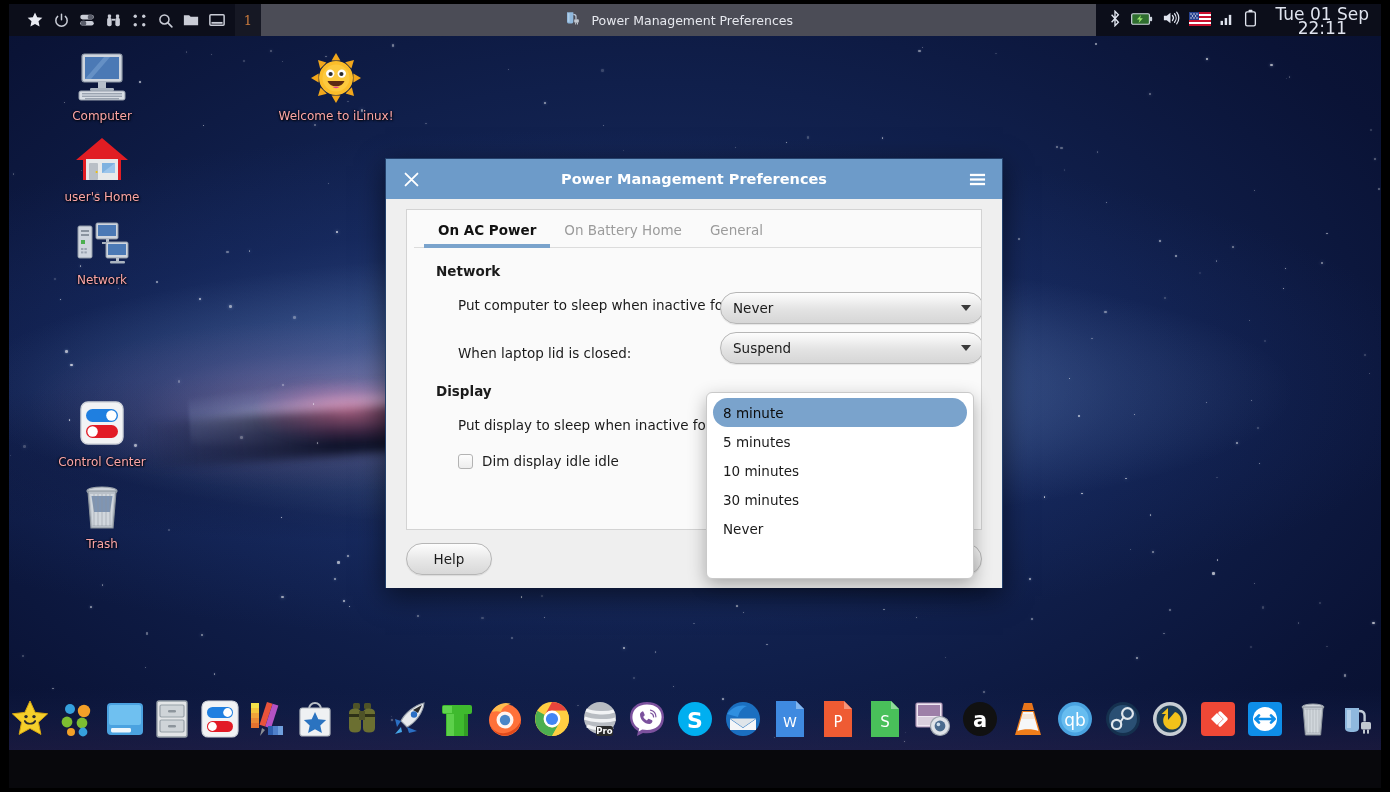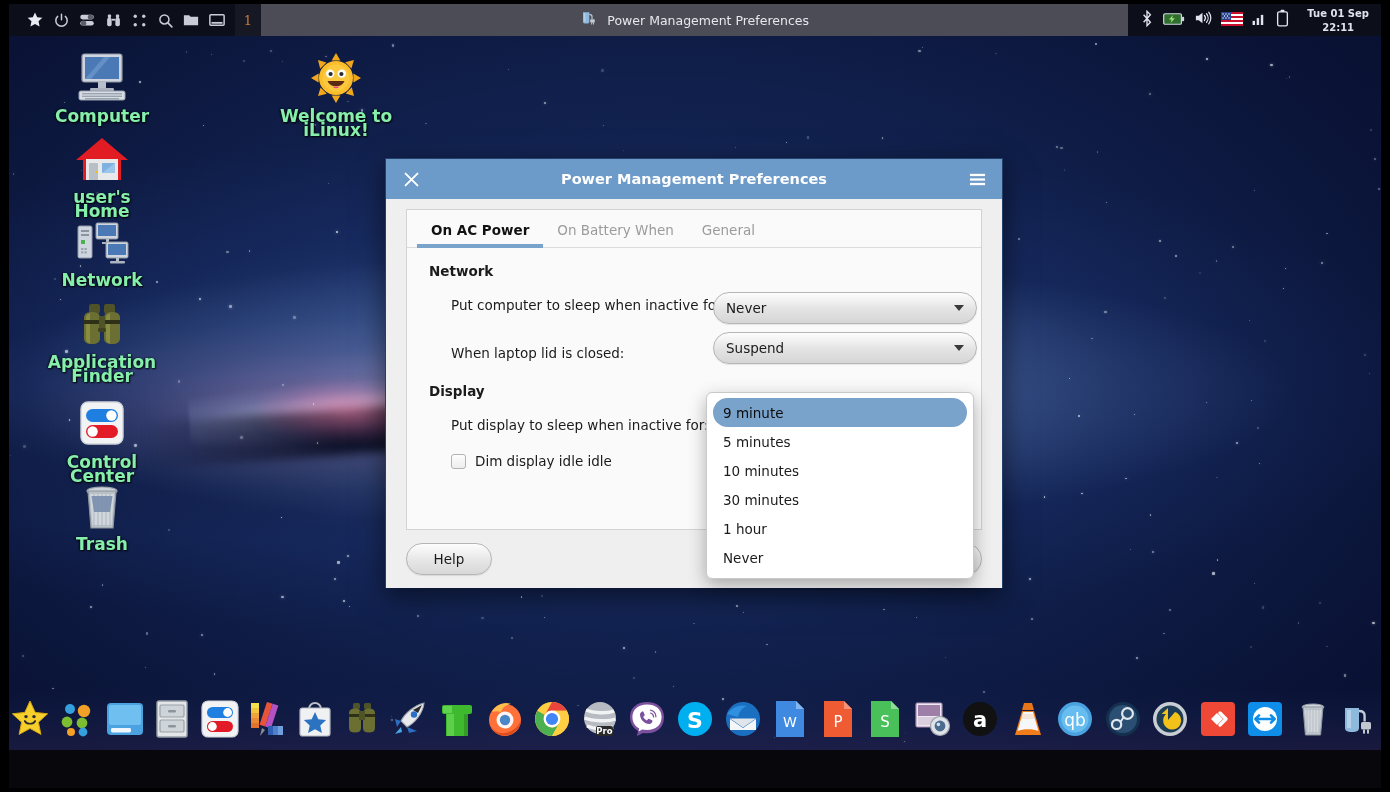--- a/index.html
+++ b/index.html
@@ -61,33 +61,32 @@
     background:#161824; width:26px; display:flex; align-items:center; justify-content:center;
     color:#c8793d; font-size:13px; font-family:"DejaVu Serif", serif;
   }
   #tasklist { flex:1; display:flex; align-items:center; justify-content:center; }
   .task-item { display:flex; align-items:center; gap:7px; }
   .task-label { color:#e6e8ee; font-size:12.5px; }
   #tray {
     background:#0c0e1a; display:flex; align-items:center; gap:9px; padding:0 12px 0 12px;
   }
   #clock {
-    background:#0c0e1a; color:#dfe3ee; font-size:10px; line-height:14px;
+    background:#0c0e1a; color:#dfe3ee; font-size:17px; line-height:14px;
     text-align:center; padding:2px 12px 0 6px; display:flex; flex-direction:column;
     justify-content:center;
-    font-weight:bold;
   }
   
   .deskicon {
     position:absolute; width:118px; text-align:center;
     cursor:default;
   }
   .deskicon .glyph { height:52px; display:flex; align-items:flex-end; justify-content:center; }
   .deskicon .cap {
-    margin-top:5px; color:#86efac; font-size:17px; font-weight:bold; line-height:14px;
+    margin-top:5px; color:#fca5a5; font-size:12px; font-weight:normal; line-height:14px;
     text-shadow:1px 1px 2px rgba(0,0,0,0.95), -1px 0 2px rgba(0,0,0,0.8);
   }
   
   #dock {
     position:absolute; left:9px; bottom:42px; width:1372px; height:62px;
     display:flex; align-items:center; justify-content:center; gap:6px;
     background:linear-gradient(180deg, rgba(30,40,85,0.0) 0%, rgba(25,35,80,0.25) 40%, rgba(55,40,85,0.35) 100%);
   }
   .dockitem { width:44px; height:46px; display:flex; align-items:center; justify-content:center; }
   .dockitem svg, .dockitem .sq { display:block; }
@@ -108,21 +107,21 @@
   #titlebar .tb-title {
     position:absolute; left:0; right:0; text-align:center;
     color:#ffffff; font-size:14.5px; font-weight:bold;
     pointer-events:none;
   }
   .tbtn { width:22px; height:22px; display:flex; align-items:center; justify-content:center; color:#fff; z-index:2; }
   #tb-spacer { flex:1; }
   #dlgbody { height:389px; background:#efefef; display:flex; flex-direction:column; }
   #notebook {
     margin:10px 20px 0 20px; background:#fafafa; border:1px solid #d3d3d3;
-    flex:1; display:flex; flex-direction:column; overflow:hidden;
+    flex:1; display:flex; flex-direction:column; overflow:hidden;padding-left:7px;
   }
   #tabs { display:flex; border-bottom:1px solid #dcdcdc; padding-left:10px; background:#fafafa; }
   .tab {
     padding:12px 14px 9px 14px; font-size:13.5px; color:#9b9b9b; position:relative;
   }
   .tab.active { color:#111; font-weight:bold; }
   .tab.active::after {
     content:""; position:absolute; left:0; right:0; bottom:-1px; height:4px; background:#7aa3cc;
   }
   #pane { padding:14px 22px 10px 22px; position:relative; }
@@ -581,37 +580,20 @@
         <path d="M12 24 h32 v21 h-32z" fill="#e7e9ea"></path>
         <rect x="15" y="28" width="9" height="17" rx="1" fill="#b9bfc6"></rect>
         <circle cx="22.6" cy="37" r="1.1" fill="#f2c200"></circle>
         <rect x="28" y="28" width="13" height="10" fill="#7fb2e0"></rect>
         <path d="M28 38 L41 28 v10z" fill="#a8cdf0" opacity=".7"></path>
       </svg>
     </div>
     <div class="cap">user's Home</div>
   </div>
 
-  <div class="deskicon" style="left:43px; top:298px;">
-    <div class="glyph">
-      <svg width="56" height="50" viewBox="0 0 56 50">
-        <rect x="15" y="4" width="11" height="10" rx="2.4" fill="#4f5327"></rect>
-        <rect x="30" y="4" width="11" height="10" rx="2.4" fill="#4f5327"></rect>
-        <path d="M10 18c0-4 2.6-6 8-6s8 2 8 6v20c0 4-2.6 6-8 6s-8-2-8-6z" fill="#6b6f31"></path>
-        <path d="M30 18c0-4 2.6-6 8-6s8 2 8 6v20c0 4-2.6 6-8 6s-8-2-8-6z" fill="#6b6f31"></path>
-        <path d="M12 18c0-3 2-4.6 4-4.6v30C14 43.4 12 41.8 12 38.8z" fill="#8e9344" opacity=".85"></path>
-        <path d="M32 18c0-3 2-4.6 4-4.6v30c-2 0-4-1.6-4-4.6z" fill="#8e9344" opacity=".85"></path>
-        <rect x="10" y="20" width="16" height="4" fill="#2e3117"></rect>
-        <rect x="30" y="20" width="16" height="4" fill="#2e3117"></rect>
-        <rect x="25" y="16" width="6" height="12" fill="#4f5327"></rect>
-        <rect x="24" y="28" width="8" height="4" rx="1.4" fill="#3e411f"></rect>
-      </svg>
-    </div>
-    <div class="cap">Application Finder</div>
-  </div>
 
   <div class="deskicon" style="left:43px; top:398px;">
     <div class="glyph">
       <svg width="52" height="50" viewBox="0 0 52 50">
         <rect x="5" y="2" width="42" height="42" rx="7" fill="#f2f3f5" stroke="#cfd3da" stroke-width="1.4"></rect>
         <rect x="10" y="9" width="32" height="13" rx="6.5" fill="#1f7fe0"></rect>
         <circle cx="35.4" cy="15.5" r="5.2" fill="#fff"></circle>
         <rect x="10" y="25" width="32" height="13" rx="6.5" fill="#e21b26"></rect>
         <circle cx="16.6" cy="31.5" r="5.2" fill="#fff"></circle>
       </svg>
@@ -1002,21 +984,21 @@
     </div>
 
     <div id="dlgbody">
 
       <div id="notebook">
         <div id="tabs">
           <div class="tab active">
             <span>On AC Power</span>
           </div>
           <div class="tab">
-            <span>On Battery When</span>
+            <span>On Battery Home</span>
           </div>
           <div class="tab">
             <span>General</span>
           </div>
         </div>
 
         <div id="pane">
           <div class="section-title">Network</div>
 
           <div class="row" style="height:40px;">
@@ -1059,32 +1041,29 @@
         </div>
         <div class="pbtn">
           <span>Close</span>
         </div>
       </div>
     </div>
   </div>
 
   <div id="popup">
     <div class="opt sel">
-        <span>9 minute</span>
+        <span>8 minute</span>
       </div>
     <div class="opt">
         <span>5 minutes</span>
       </div>
     <div class="opt">
         <span>10 minutes</span>
       </div>
     <div class="opt">
         <span>30 minutes</span>
       </div>
     <div class="opt">
-        <span>1 hour</span>
-      </div>
-    <div class="opt">
         <span>Never</span>
       </div>
   </div>
 
 </div>
 
 </body></html>

